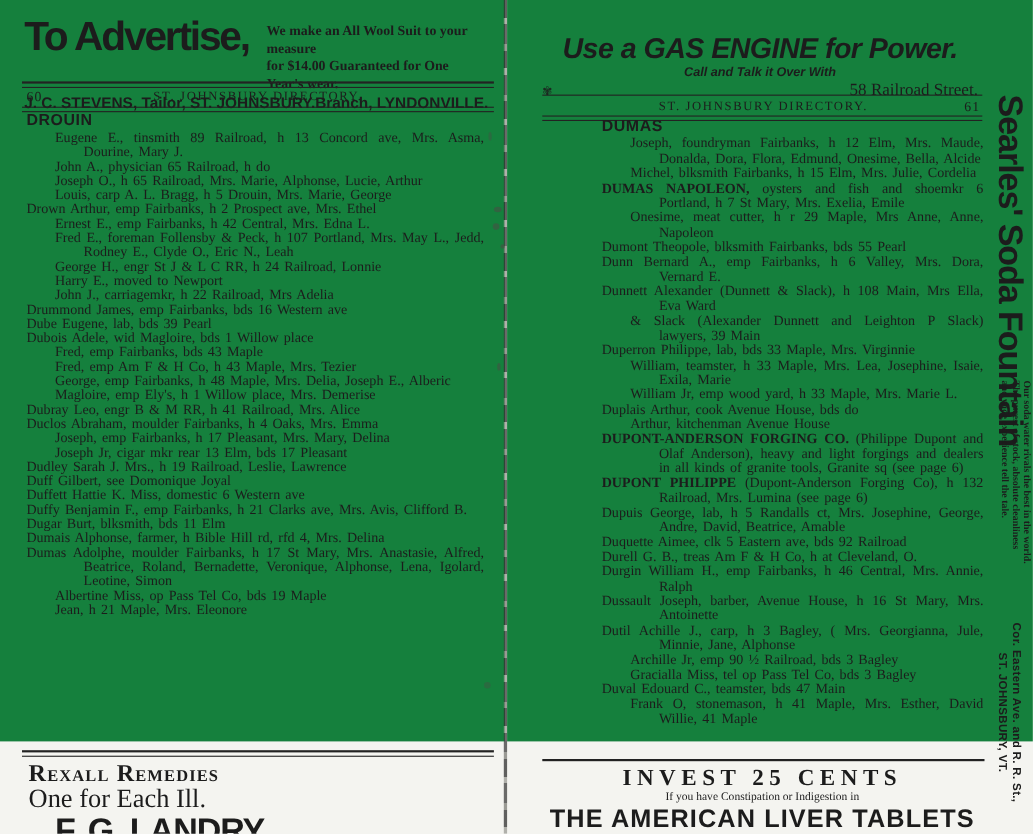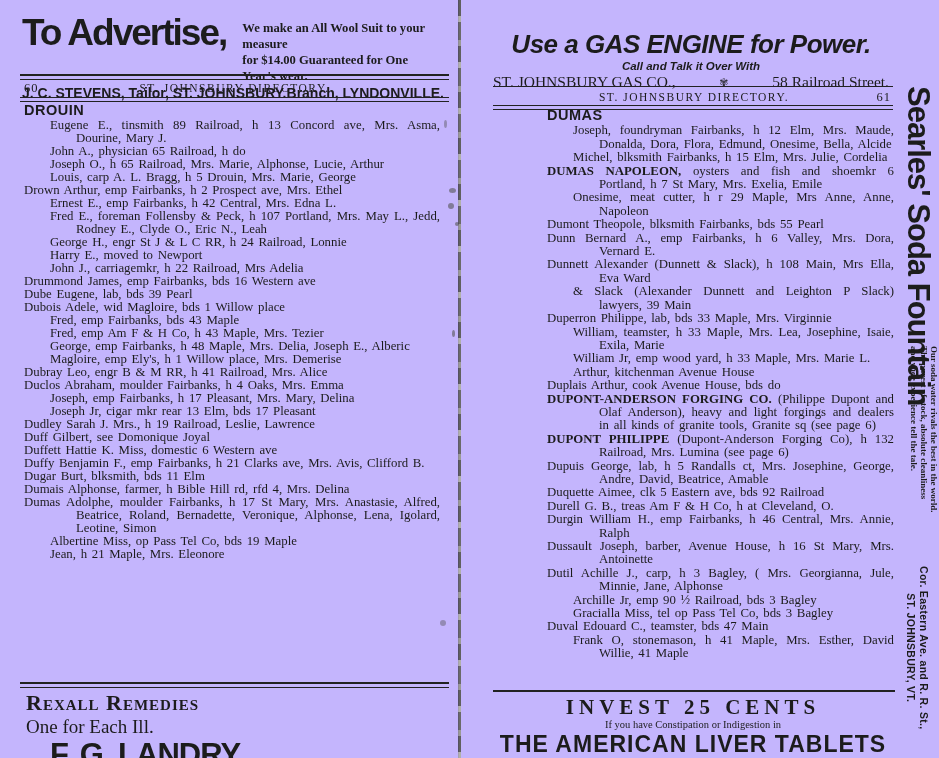--- a/index.html
+++ b/index.html
@@ -1,21 +1,21 @@
 <!DOCTYPE html>
 <html><head>
 <meta charset="utf-8">
 <style>
   html,body{margin:0;padding:0;}
   body{
     width:939px;height:758px;position:relative;overflow:hidden;
     background:#f4f4f0;color:#1c1c1c;
     font-family:"Liberation Serif", serif;
   }
-  .page{position:absolute;top:0;height:758px;background:#c4b5fd;}
+  .page{position:absolute;top:0;height:674px;background:#15803d;}
   .page-left{left:0;width:459px;}
   .page-right{left:461px;width:478px;}
   .gutter{
     position:absolute;left:458px;top:0;width:3px;height:758px;
     background:repeating-linear-gradient(180deg,#2e2e2e 0 16px,#9a9a94 16px 22px,#3c3c3c 22px 40px,#7c7c76 40px 46px);
     opacity:.75;
   }
   .speck{position:absolute;background:#4a4a46;border-radius:50%;opacity:.55;}
 
   
@@ -51,21 +51,21 @@
   }
   .entry.i0{padding-left:52px;text-indent:-52px;}
   .entry.i1{padding-left:52px;text-indent:-26px;}
   .bold-lead{font-weight:bold;}
 
   
   .l-rule-bottom{position:absolute;left:20px;right:10px;top:682px;}
   .l-ad-bottom{position:absolute;left:26px;top:691px;width:418px;display:flex;align-items:flex-start;flex-direction:column;}
   .rexall{line-height:24px;}
   .rexall-1{font-variant:small-caps;font-weight:bold;font-size:22px;letter-spacing:1px;white-space:nowrap;}
-  .rexall-2{font-size:19px;white-space:nowrap;}
+  .rexall-2{font-size:24px;white-space:nowrap;}
   .landry{margin-left:24px;text-align:center;}
   .landry-big{
     font-family:"Liberation Sans",sans-serif;font-weight:bold;font-size:31px;
     letter-spacing:-1px;line-height:31px;white-space:nowrap;
   }
   .landry-small{font-family:"Liberation Sans",sans-serif;font-weight:bold;font-size:12.5px;white-space:nowrap;margin-top:1px;}
 
   
   .r-ad{position:absolute;left:32px;right:50px;top:29px;text-align:center;}
   .r-ad-head{
@@ -190,21 +190,20 @@
 <div class="speck" style="left:463px;top:472px;width:4px;height:4px;opacity:.35;"></div>
 <div class="speck" style="left:440px;top:620px;width:6px;height:6px;opacity:.4;"></div>
 <div class="speck" style="left:444px;top:120px;width:3px;height:8px;opacity:.4;"></div>
 
 <div class="page page-right">
 
   <div class="r-ad">
     <div class="r-ad-head">Use a GAS ENGINE for Power.</div>
     <div class="r-ad-sub">Call and Talk it Over With</div>
     <div class="r-ad-co">
-      <span>ST. JOHNSBURY GAS CO.,</span>
       <span class="orn">✾</span>
       <span>58 Railroad Street.</span>
     </div>
   </div>
 
   <div class="r-rule-top"></div>
   <div class="r-header">
     <div class="hdr-flex" style="justify-content:flex-end;">
       <span class="hdr-title">ST. JOHNSBURY DIRECTORY.</span>
       <span>61</span>
@@ -218,22 +217,22 @@
       <div class="entry i1">Michel, blksmith Fairbanks, h 15 Elm, Mrs. Julie, Cordelia</div>
       <div class="entry i0"><span class="bold-lead">DUMAS NAPOLEON,</span> oysters and fish and shoemkr 6 Portland, h 7 St Mary, Mrs. Exelia, Emile</div>
       <div class="entry i1">Onesime, meat cutter, h r 29 Maple, Mrs Anne, Anne, Napoleon</div>
       <div class="entry i0">Dumont Theopole, blksmith Fairbanks, bds 55 Pearl</div>
       <div class="entry i0">Dunn Bernard A., emp Fairbanks, h 6 Valley, Mrs. Dora, Vernard E.</div>
       <div class="entry i0">Dunnett Alexander (Dunnett &amp; Slack), h 108 Main, Mrs Ella, Eva Ward</div>
       <div class="entry i1">&amp; Slack (Alexander Dunnett and Leighton P Slack) lawyers, 39 Main</div>
       <div class="entry i0">Duperron Philippe, lab, bds 33 Maple, Mrs. Virginnie</div>
       <div class="entry i1">William, teamster, h 33 Maple, Mrs. Lea, Josephine, Isaie, Exila, Marie</div>
       <div class="entry i1">William Jr, emp wood yard, h 33 Maple, Mrs. Marie L.</div>
+      <div class="entry i0">Duplais Arthur, cook Avenue House, bds do</div>
       <div class="entry i1">Arthur, kitchenman Avenue House</div>
-      <div class="entry i0">Duplais Arthur, cook Avenue House, bds do</div>
       <div class="entry i0"><span class="bold-lead">DUPONT-ANDERSON FORGING CO.</span> (Philippe Dupont and Olaf Anderson), heavy and light forgings and dealers in all kinds of granite tools, Granite sq (see page 6)</div>
       <div class="entry i0"><span class="bold-lead">DUPONT PHILIPPE</span> (Dupont-Anderson Forging Co), h 132 Railroad, Mrs. Lumina (see page 6)</div>
       <div class="entry i0">Dupuis George, lab, h 5 Randalls ct, Mrs. Josephine, George, Andre, David, Beatrice, Amable</div>
       <div class="entry i0">Duquette Aimee, clk 5 Eastern ave, bds 92 Railroad</div>
       <div class="entry i0">Durell G. B., treas Am F &amp; H Co, h at Cleveland, O.</div>
       <div class="entry i0">Durgin William H., emp Fairbanks, h 46 Central, Mrs. Annie, Ralph</div>
       <div class="entry i0">Dussault Joseph, barber, Avenue House, h 16 St Mary, Mrs. Antoinette</div>
       <div class="entry i0">Dutil Achille J., carp, h 3 Bagley, ( Mrs. Georgianna, Jule, Minnie, Jane, Alphonse</div>
       <div class="entry i1">Archille Jr, emp 90 ½ Railroad, bds 3 Bagley</div>
       <div class="entry i1">Gracialla Miss, tel op Pass Tel Co, bds 3 Bagley</div>

